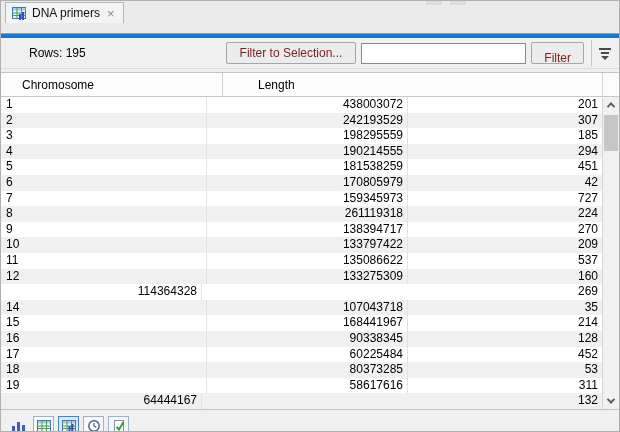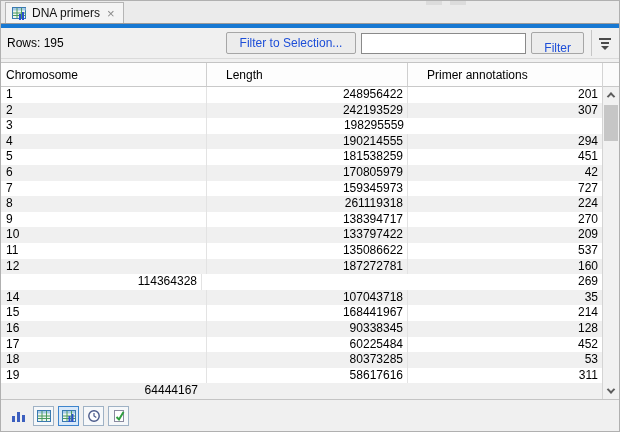--- a/index.html
+++ b/index.html
@@ -11,21 +11,21 @@
   .frame {
     position: relative;
     width: 620px; height: 432px;
     border: 1px solid #b0b0b0;
     background: #f0f0f0;
     overflow: hidden;
   }
 
   
   .tabbar {
-    height: 22px;
+    height: 32px;
     background: #ebebeb;
     position: relative;
     padding-left: 48px;
   }
   .tab {
     position: absolute;
     left: 4px; top: 1px;
     height: 21px;
     display: inline-flex;
     align-items: center;
@@ -57,30 +57,30 @@
   
   .toolbar {
     height: 31px;
     background: #f0f0f0;
     border-bottom: 1px solid #dadada;
     display: flex;
     align-items: center;
     padding: 0 6px;
     font-size: 12px;
   }
-  .rows-label { color: #000; }
+  .rows-label { margin-left: 22px; color: #000; }
   .spacer { flex: 1; }
   .btn {
     height: 22px;
     border: 1px solid #a6a6a6;
     border-radius: 2px;
     background: #ececec;
     font-family: "Liberation Sans", sans-serif;
     font-size: 12px;
-    color: #1d4ed8;
+    color: #7f1d1d;
     padding: 0 13px;
     cursor: pointer;
   }
   .filter-input {
     width: 165px; height: 21px;
     border: 1px solid #8a8a8a;
     background: #fff;
     margin: 0 5px;
     font-family: "Liberation Sans", sans-serif;
     font-size: 12px;
@@ -116,20 +116,21 @@
     border-bottom: 1px solid #c9c9c9;
   }
   .th {
     font-size: 12px;
     color: #000;
     padding: 5px 4px 0 19px;
     border-right: 1px solid #cfcfcf;
     white-space: nowrap;
     overflow: hidden;
     cursor: pointer;
+    margin-left: 16px;
   }
   .th:last-child { border-right: none; }
   .tbody { flex: 1; }
   .tr { display: flex; height: 15.6px; background: #fff; cursor: default; }
   .tr.alt { background: #f0f0f0; }
   .td {
     font-size: 12px;
     line-height: 15.6px;
     color: #000;
     border-right: 1px solid #e3e3e3;
@@ -217,39 +218,39 @@
     </div>
   </div>
 
   <div class="panel-gap"></div>
 
   <div class="table-panel">
     <div class="table-main">
       <div class="thead">
         <div class="th c1">Chromosome</div>
         <div class="th c2">Length</div>
-        <div class="th c3">Primer annotations</div>
       </div>
       <div class="tbody">
 
           <div class="tr">
             <div class="td c1">1</div>
-            <div class="td c2">248956422</div>
+            <div class="td c2">438003072</div>
             <div class="td c3">201</div>
           </div>
 
           <div class="tr alt">
             <div class="td c1">2</div>
             <div class="td c2">242193529</div>
             <div class="td c3">307</div>
           </div>
 
           <div class="tr">
             <div class="td c1">3</div>
             <div class="td c2">198295559</div>
+            <div class="td c3">185</div>
           </div>
 
           <div class="tr alt">
             <div class="td c1">4</div>
             <div class="td c2">190214555</div>
             <div class="td c3">294</div>
           </div>
 
           <div class="tr">
             <div class="td c1">5</div>
@@ -288,21 +289,21 @@
           </div>
 
           <div class="tr">
             <div class="td c1">11</div>
             <div class="td c2">135086622</div>
             <div class="td c3">537</div>
           </div>
 
           <div class="tr alt">
             <div class="td c1">12</div>
-            <div class="td c2">187272781</div>
+            <div class="td c2">133275309</div>
             <div class="td c3">160</div>
           </div>
 
           <div class="tr">
             <div class="td c2">114364328</div>
             <div class="td c3">269</div>
           </div>
 
           <div class="tr alt">
             <div class="td c1">14</div>
@@ -335,20 +336,21 @@
           </div>
 
           <div class="tr">
             <div class="td c1">19</div>
             <div class="td c2">58617616</div>
             <div class="td c3">311</div>
           </div>
 
           <div class="tr alt">
             <div class="td c2">64444167</div>
+            <div class="td c3">132</div>
           </div>
         </div>
     </div>
 
     <div class="vscroll">
       <div class="corner"></div>
       <div class="sb-arrow up">
           <i></i>
         </div>
       <div class="sb-track">

